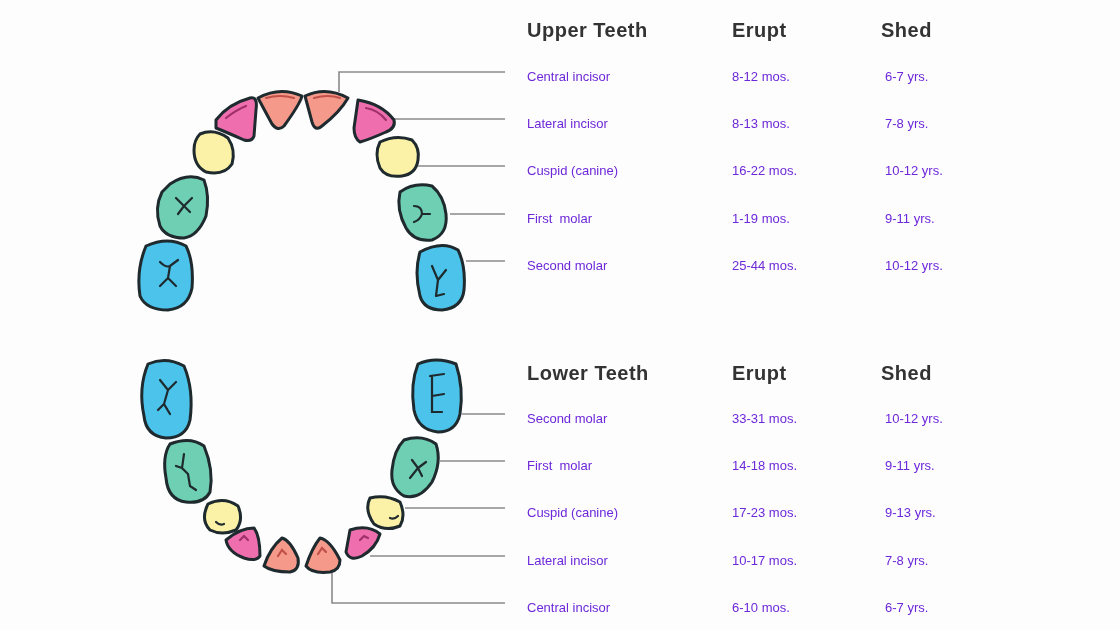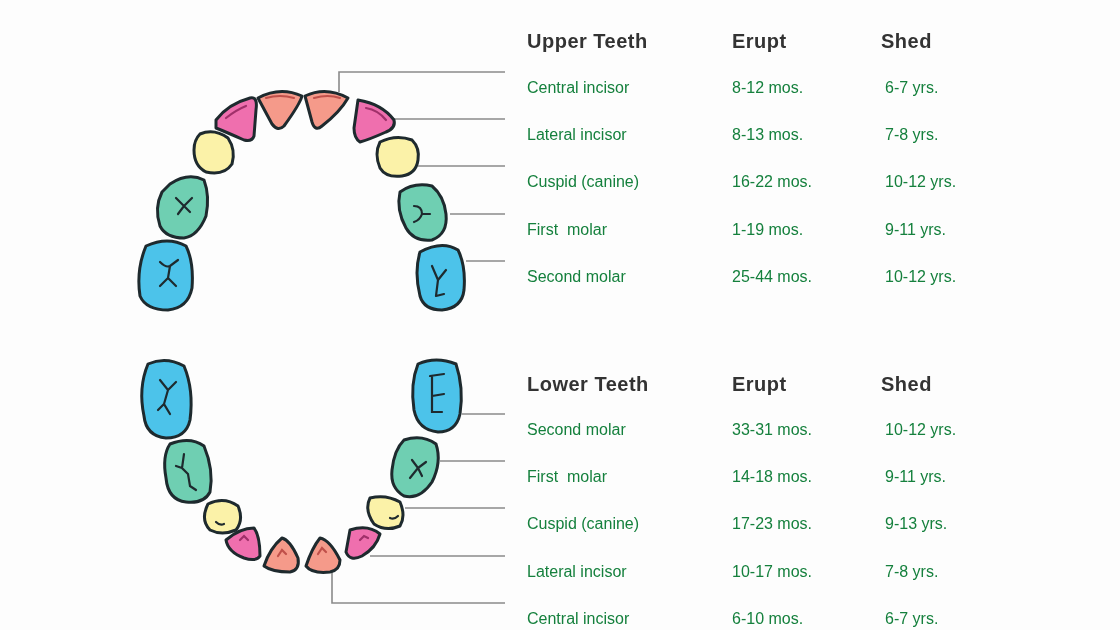--- a/index.html
+++ b/index.html
@@ -1,22 +1,22 @@
 <!DOCTYPE html>
 <html><head>
 <meta charset="utf-8">
 <style>
   html, body { margin: 0; padding: 0; }
   body {
     width: 1120px; height: 630px; background: #fdfdfd; position: relative; overflow: hidden;
     font-family: "Liberation Sans", "DejaVu Sans", sans-serif; color: #555;
   }
   #diagram { position: absolute; left: 0; top: 0; width: 1120px; height: 630px; }
-  .tbl { position: absolute; left: 0; top: 16px; width: 1120px; height: 452px; }
-  .cell { position: absolute; font-size: 16px; color: #15803d; white-space: pre; line-height: 20px; }
+  .tbl { position: absolute; left: 0; top: 5px; width: 1120px; height: 452px; }
+  .cell { position: absolute; font-size: 13px; color: #6d28d9; white-space: pre; line-height: 20px; }
   .hdr { position: absolute; font-size: 20px; font-weight: bold; color: #333; letter-spacing: 0.5px; line-height: 22px; }
 </style>
 </head>
 <body>
 
 <svg id="diagram" viewBox="0 0 1120 630" xmlns="http://www.w3.org/2000/svg">
   <g fill="none" stroke="#8a8a8a" stroke-width="1.6">
 
     <polyline points="339,92 339,72 505,72"></polyline>
     <line x1="390" y1="119" x2="505" y2="119"></line>

